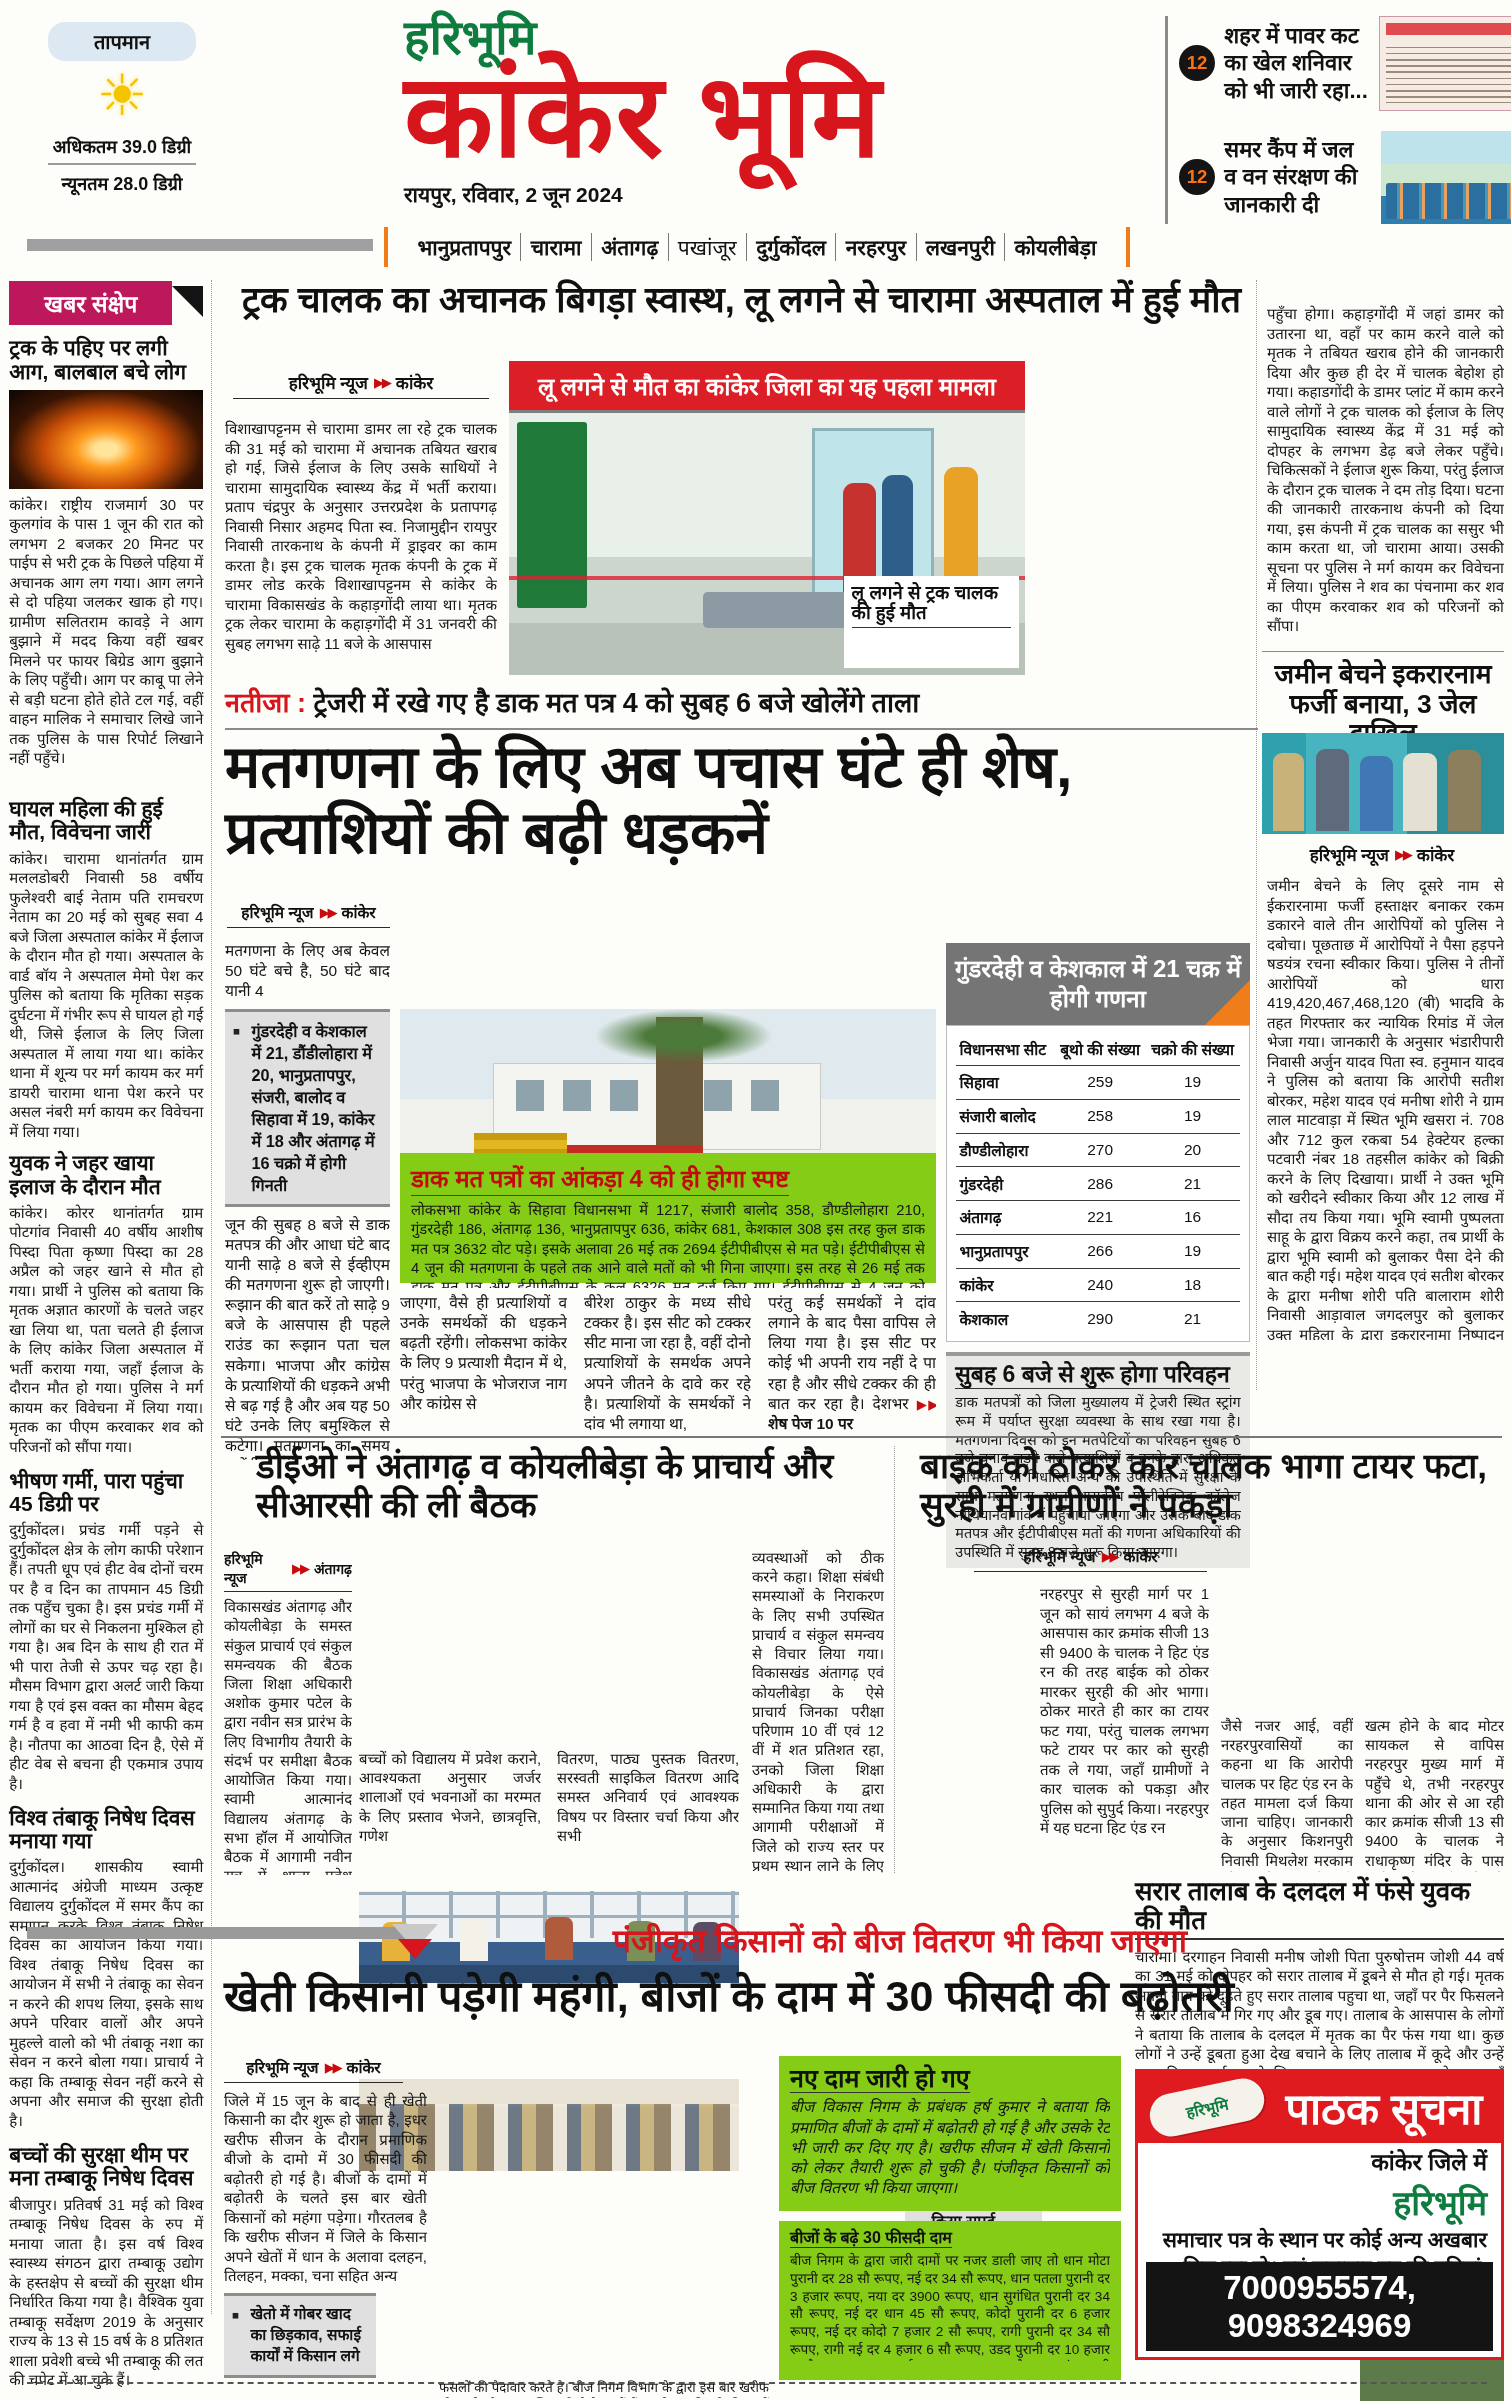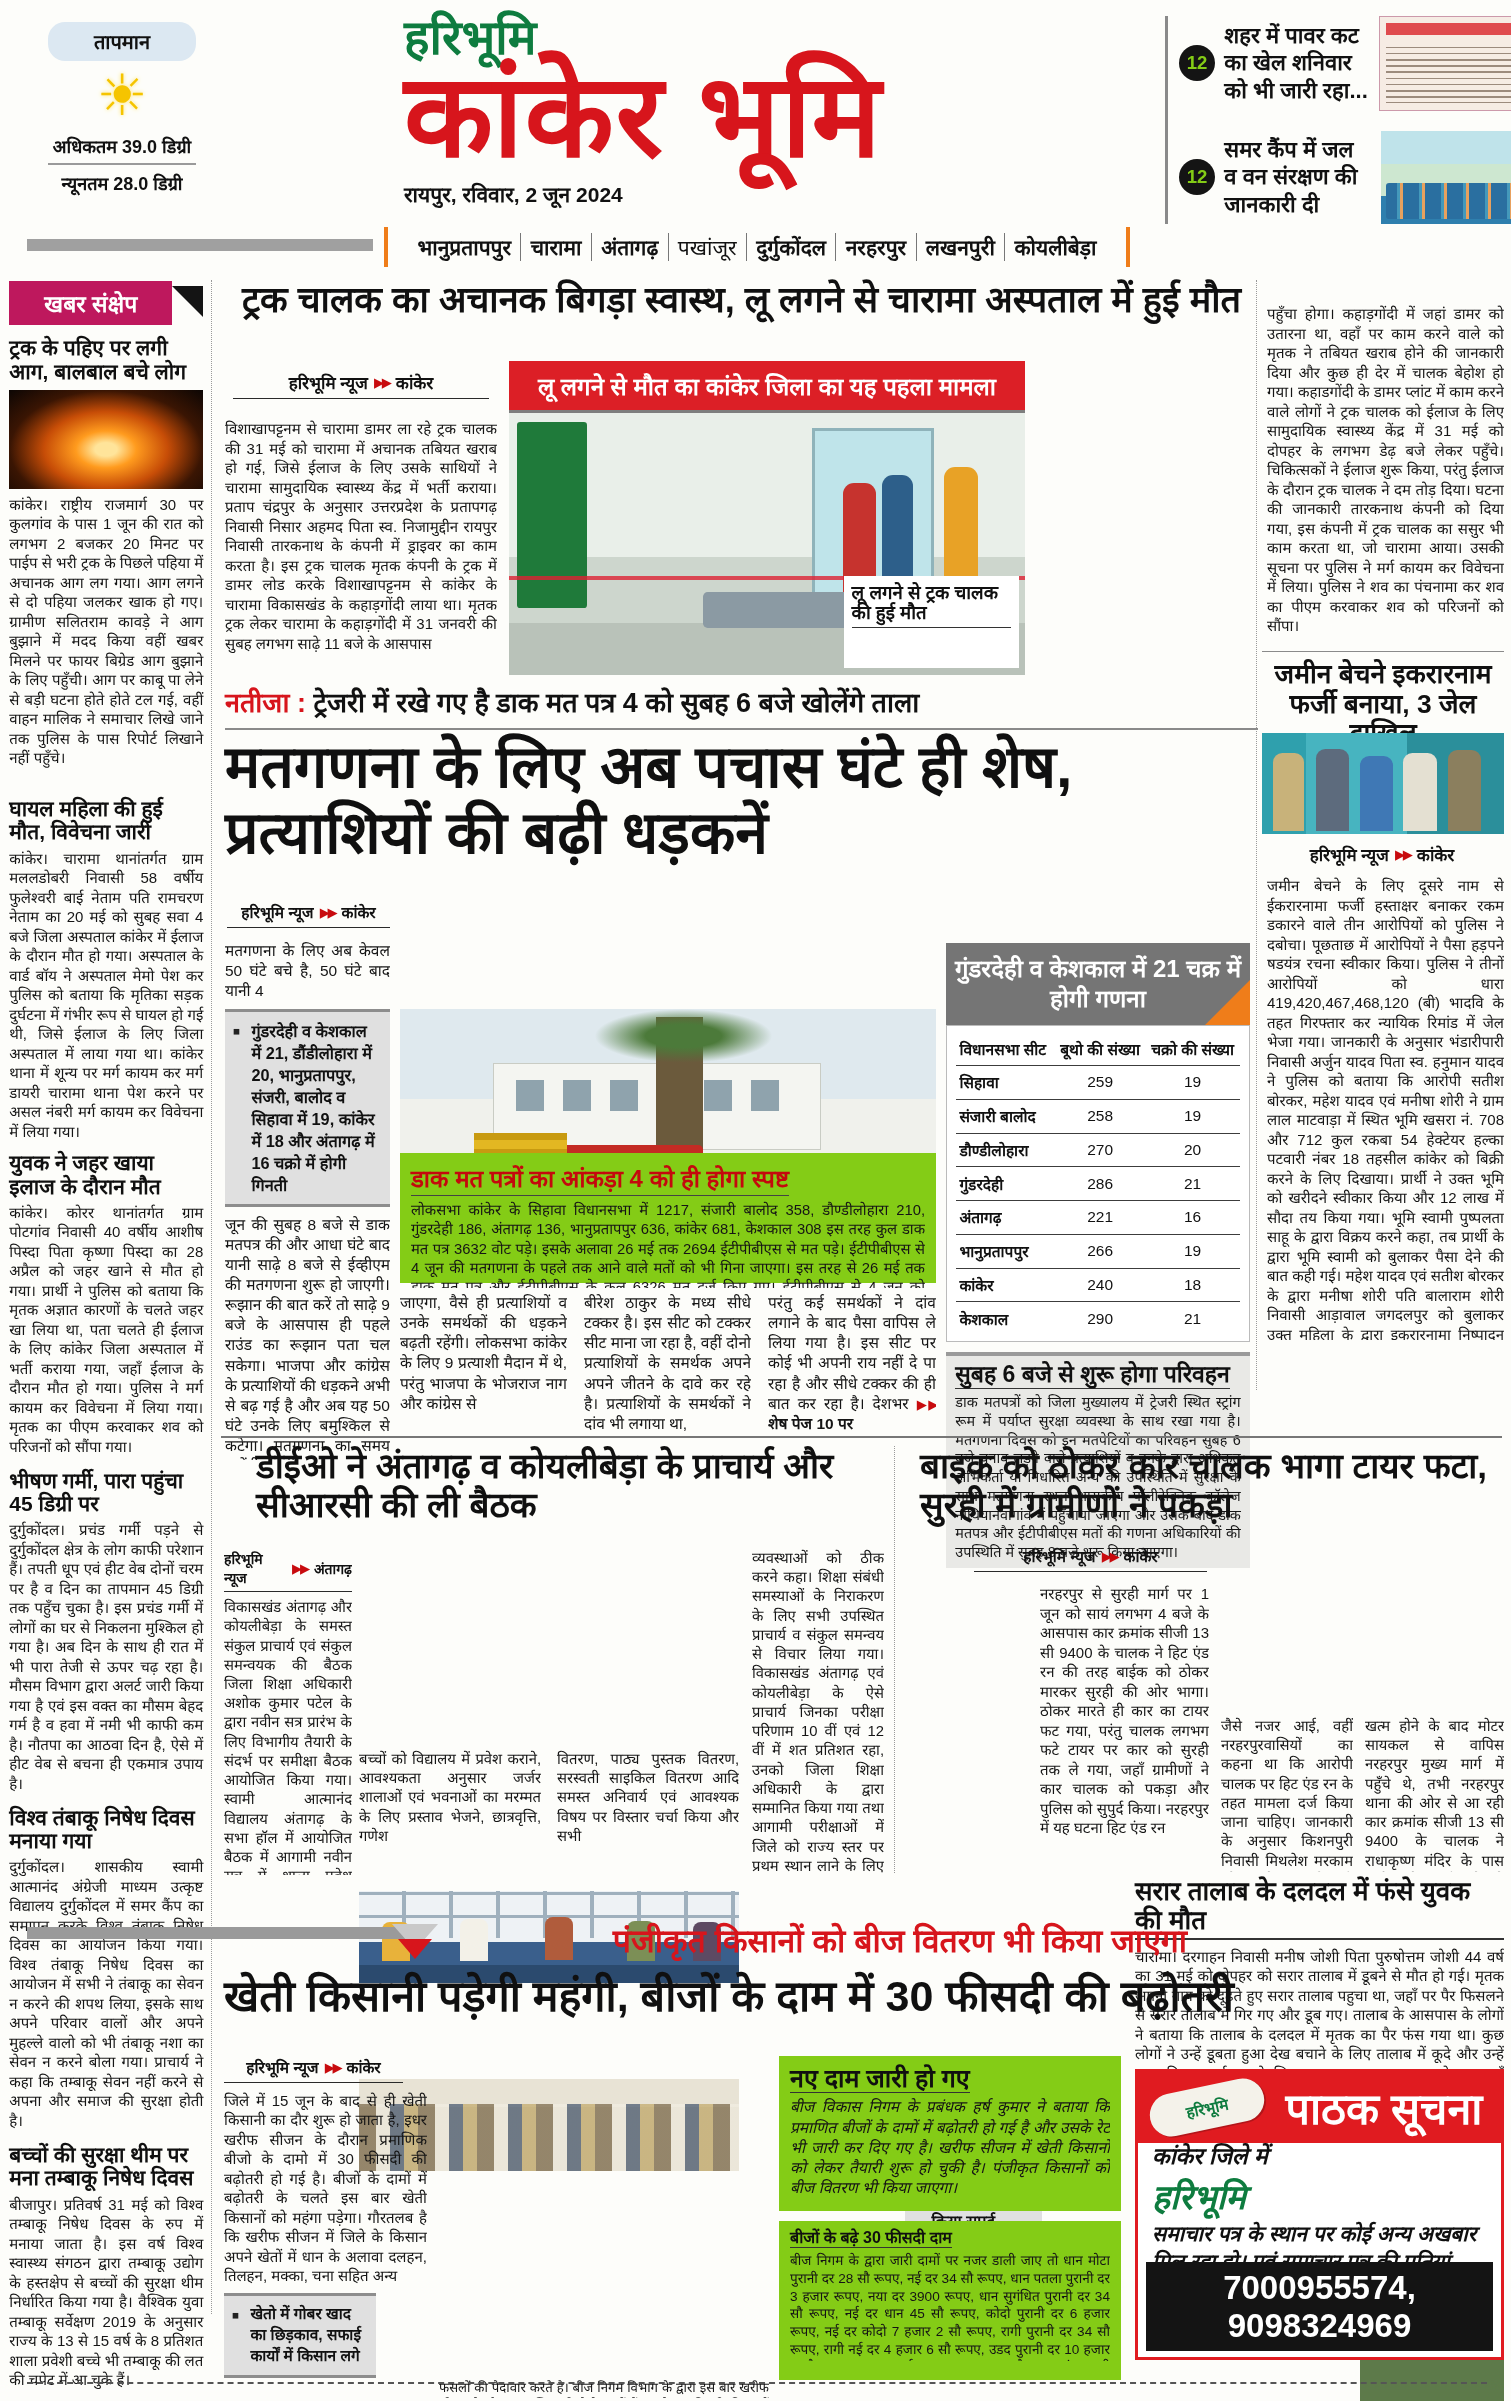--- a/index.html
+++ b/index.html
@@ -12,21 +12,21 @@
           border-bottom:1.6px solid #2a2a2a;padding-bottom:3.9px;font-size:17px;}
   .arr{color:#c80b0e;font-size:13.2px;letter-spacing:-2.3px;}
   .vrule{border-left:1.6px dotted #9a9a9a;}
   .hrule{border-top:1.6px solid #8a8a8a;}
   .graybox{background:#e0e0e0;border-top:3.9px solid #8d8d8d;border-bottom:3.9px solid #8d8d8d;
            font-weight:bold;padding:7.8px 9.3px 7.8px 26.4px;position:relative;line-height:1.35;}
   .graybox .bullet{position:absolute;left:7.8px;top:11px;font-size:11.6px;color:#222;}
   .beige{background:#84cc16;padding:7.8px 11px;}
   .photo{overflow:hidden;position:relative;background:#cfd8d2;}
   .caption-head{color:#c4090d;font-weight:bold;}
-  .teaser-num{width:36px;height:36px;border-radius:50%;background:#141414;color:#84cc16;display:flex;
+  .teaser-num{width:36px;height:36px;border-radius:50%;background:#141414;color:#f97316;display:flex;
               align-items:center;justify-content:center;font-size:18.6px;font-weight:bold;flex:0 0 36px;}
   .tbl{width:100%;border-collapse:collapse;font-size:15.5px;}
   .tbl td{padding:5.4px 3.1px;border-bottom:1.6px solid #3c3c3c;}
   .tbl .num{text-align:center;}
   .dashrule{border-top:2.3px dashed #555;}
 </style>
 </head>
 <body>
 
 <div id="paper">
@@ -340,21 +340,21 @@
   <div class="abs" style="left:1135px;top:1877px;width:369px;">
     <div class="hl" style="font-size:26px;border-bottom:2.3px solid #333;display:inline-block;padding-bottom:3.1px;">सरार तालाब के दलदल में फंसे युवक की मौत</div>
     <div class="jt" style="font-size:15px;margin-top:6.2px;height:151px;overflow:hidden;">चारामा। दरगाहन निवासी मनीष जोशी पिता पुरुषोत्तम जोशी 44 वर्ष का 31 मई को दोपहर को सरार तालाब में डूबने से मौत हो गई। मृतक अपनी गाय को दूढ़ते हुए सरार तालाब पहुचा था, जहाँ पर पैर फिसलने से सरार तालाब में गिर गए और डूब गए। तालाब के आसपास के लोगों ने बताया कि तालाब के दलदल में मृतक का पैर फंस गया था। कुछ लोगों ने उन्हें डूबता हुआ देख बचाने के लिए तालाब में कूदे और उन्हें बाहर निकाला। ईलाज के लिए तत्काल चारामा अस्पताल ले गए, जहाँ डॉक्टर ने उन्हें मृत घोषित कर दिया। परिवार के लोगों ने बताया की 11 साल पहले शादी हुई थी, जिसकी एक 10 साल की बेटी भी है। मानसिक स्थिति ठीक नहीं होने के कारण घर का ही काम किया करते थे। पुलिस को घटना की जानकारी मिलने पर पुलिस ने मर्ग कायम कर शव का पंचनामा कर पीएम करवाया और शव को परिजनों को सौंपा गया।</div>
   </div>
 
   <div class="abs" style="left:1135px;top:2069px;width:369px;height:291px;border:3.9px solid #e01b20;background:#fff;box-sizing:border-box;">
     <div style="background:#e01b20;height:71px;position:relative;display:flex;align-items:center;justify-content:flex-end;padding-right:18.6px;">
       <div class="abs" style="left:11px;top:14px;width:116px;height:43px;background:#f4f2ea;border-radius:22px;transform:rotate(-12deg);box-shadow:1.6px 1.6px 0 #00000033;display:flex;align-items:center;justify-content:center;color:#0e7c3f;font-weight:bold;font-size:15.5px;">हरिभूमि</div>
       <span style="color:#fff;font-weight:bold;font-size:43px;">पाठक सूचना</span>
     </div>
-    <div style="text-align:left;padding:1px 14px 0 14px;font-style:italic;">
+    <div style="text-align:right;padding:7px 14px 0 14px;">
       <div class="hl" style="font-size:23px;">कांकेर जिले में</div>
       <div style="margin-top:3.1px;">
         <span style="color:#0e7c3f;font-weight:bold;font-size:34px;">हरिभूमि</span>
       </div>
       <div class="hl" style="font-size:21px;line-height:1.3;margin-top:1.6px;">समाचार पत्र के स्थान पर कोई अन्य अखबार मिल रहा हो। एवं समाचार पत्र की प्रतियां, विज्ञापन एवं खबरों के लिए संपर्क करें</div>
     </div>
     <div style="position:absolute;left:7.8px;right:7.8px;bottom:6.2px;background:#141414;color:#fff;font-weight:bold;font-size:33px;text-align:center;padding:6.2px 0;">7000955574, 9098324969</div>
   </div>
 
   <div class="abs" style="left:27px;top:1927px;width:388px;height:11.6px;background:#9a9a9a;"></div>

